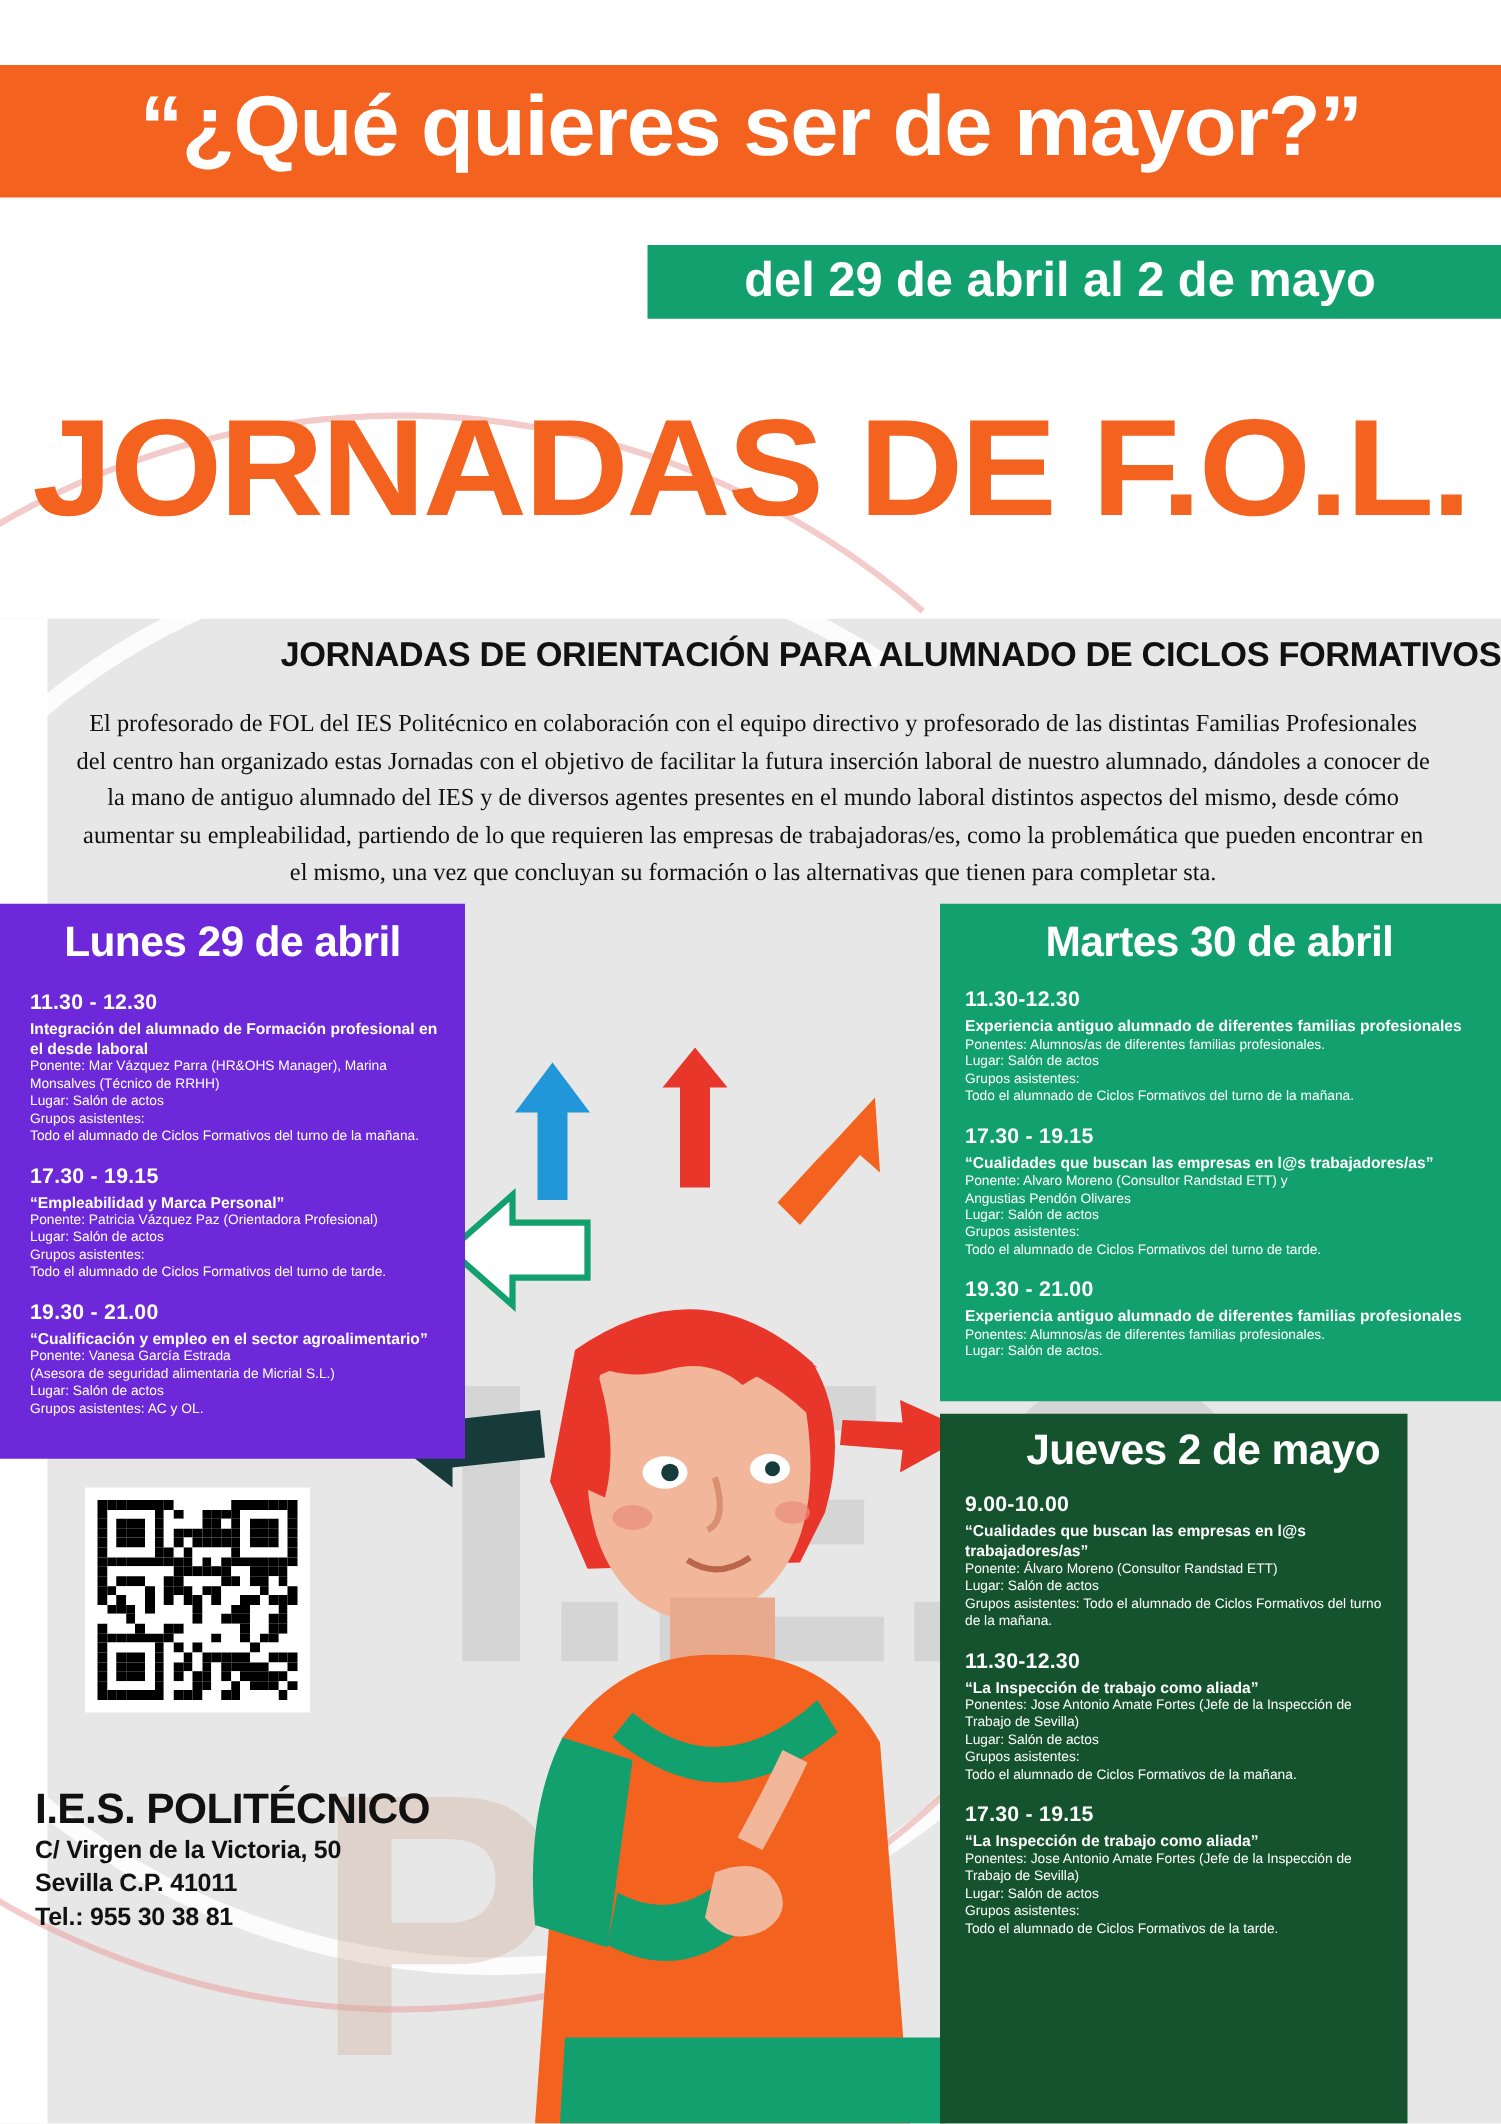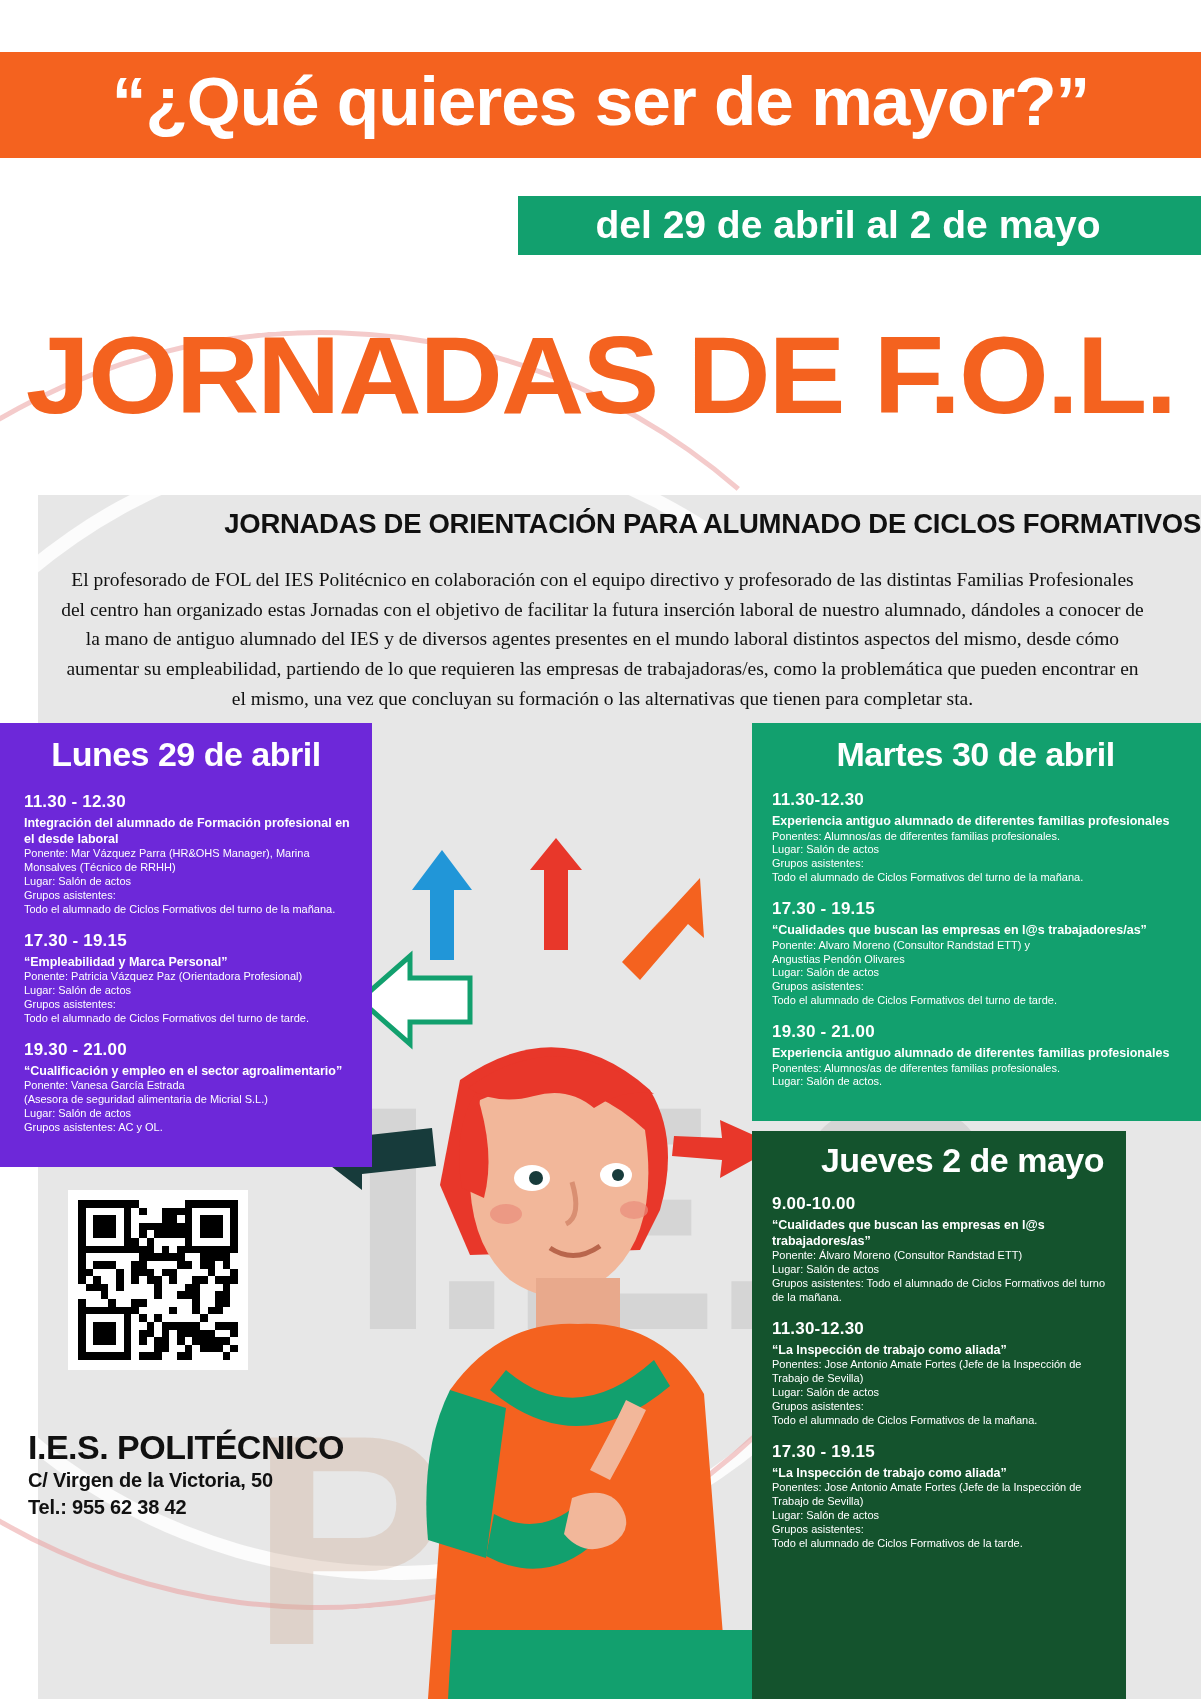--- a/index.html
+++ b/index.html
@@ -862,16 +862,17 @@
         <i class=""></i>
         <i class=""></i>
         <i class="on"></i>
         <i class=""></i>
       </div>
   </div>
 
   <div class="footer">
     <div class="name">I.E.S. POLITÉCNICO</div>
     <div class="line">C/ Virgen de la Victoria, 50</div>
-    <div class="line">Tel.: 955 62 38 42</div>
+    <div class="line">Sevilla C.P. 41011</div>
+    <div class="line">Tel.: 955 30 38 81</div>
   </div>
 
 </div>
 
 </body></html>

